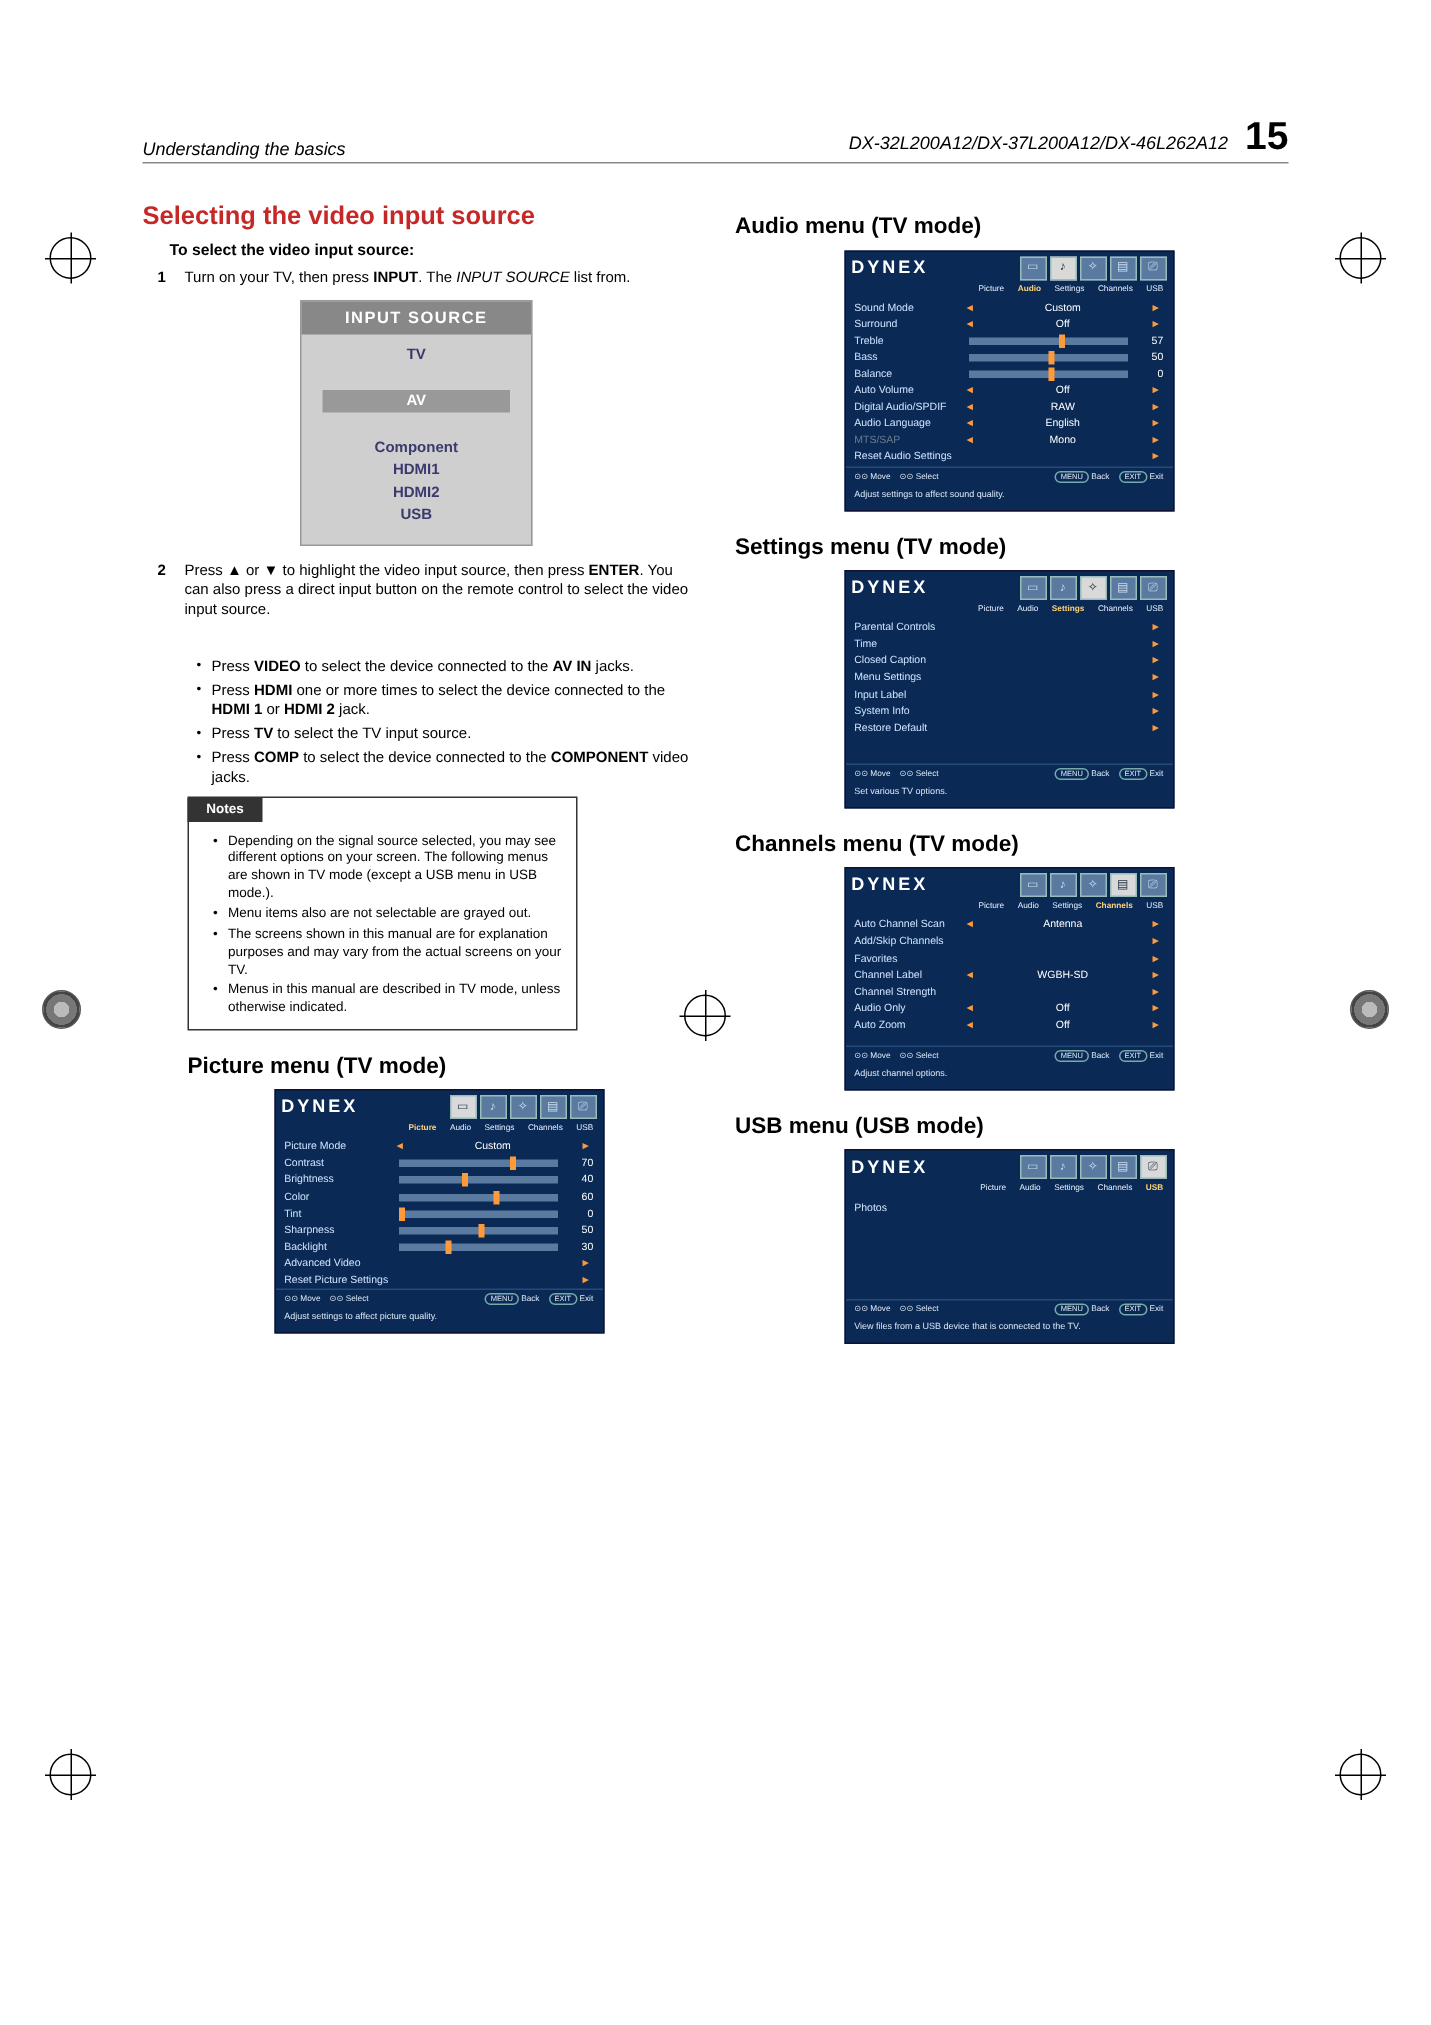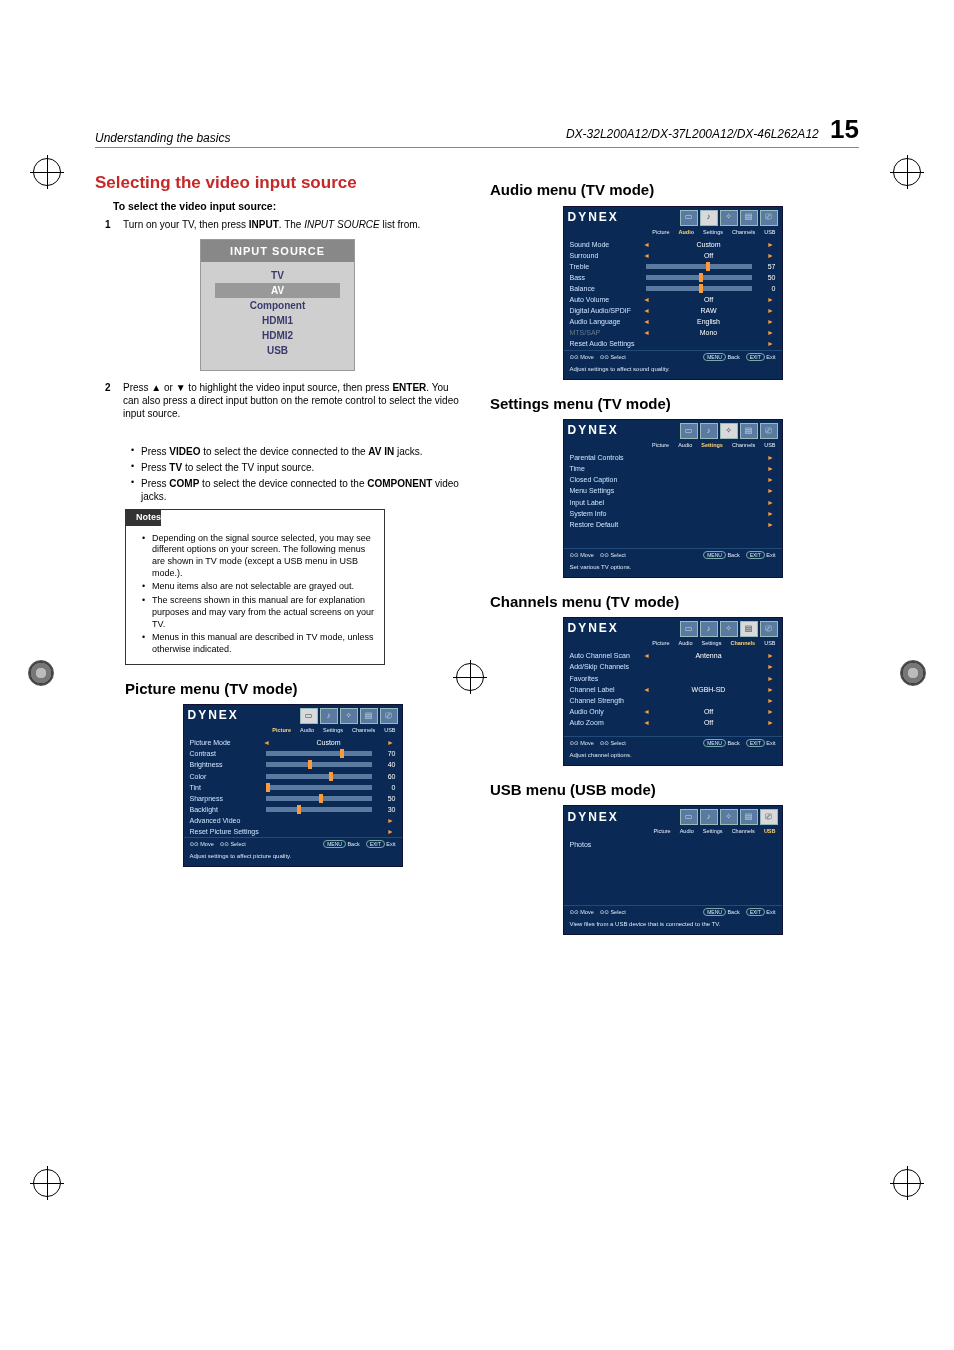--- a/index.html
+++ b/index.html
@@ -1,17 +1,17 @@
 <!DOCTYPE html>
 <html><head>
 <meta charset="utf-8">
 <style>
   * { box-sizing: border-box; margin: 0; padding: 0; }
   body { font-family: Arial, Helvetica, sans-serif; background: #fff; width: 954px; height: 1350px; position: relative; color: #000; }
-  .page { width: 954px; height: 1350px; padding: 114px 95px 60px 95px; position: relative; }
+  .page { width: 954px; height: 1350px; padding: 75px 95px 60px 95px; position: relative; }
   .regmark { position: absolute; width: 34px; height: 34px; }
   .regmark .cross1 { position:absolute; left:50%; top:0; width:1px; height:34px; background:#000; }
   .regmark .cross2 { position:absolute; top:50%; left:0; height:1px; width:34px; background:#000; }
   .regmark .circ { position:absolute; left:3px; top:3px; width:28px; height:28px; border:1px solid #000; border-radius:50%; }
   .targetcircle { position:absolute; width:26px; height:26px; border-radius:50%; background: radial-gradient(circle,#bbb 0 30%, #777 31% 60%, #444 61% 100%); border:1px solid #555; }
   .running { display:flex; justify-content:space-between; align-items:flex-end; border-bottom:1px solid #888; padding-bottom:2px; margin-bottom:18px; font-style:italic; font-size:12px; }
   .pagenum { font-style:normal; font-weight:bold; font-size:26px; margin-left:8px; }
   .cols { display:flex; gap:30px; }
   .col { width: 365px; font-size:10px; line-height:1.3; }
   h2.section { font-family:"Trebuchet MS", Arial, sans-serif; color:#c62828; font-weight:bold; font-size:17px; margin:6px 0 6px 0; }
@@ -20,23 +20,23 @@
   ol.steps > li { display:flex; margin-bottom:4px; }
   .stepnum { font-weight:bold; width:18px; flex:0 0 18px; }
   .bullets { margin:4px 0 4px 18px; }
   .bullets li { list-style:none; position:relative; padding-left:10px; margin:3px 0; }
   .bullets li::before { content:"•"; position:absolute; left:0; top:0; font-size:9px; }
   .italic { font-style:italic; }
   .inputbox { width:155px; margin:8px auto 10px auto; border:1px solid #999; background:#cfcfcf; font-size:10px; }
   .inputbox .title { background:#888; color:#fff; text-align:center; font-weight:bold; font-size:11px; padding:4px 0; letter-spacing:1px; }
   .inputbox .items { padding:6px 0 12px 0; text-align:center; }
   .inputbox .items div { padding:1px 0; font-weight:bold; color:#3a3a6e; font-size:10px; }
-  .inputbox .items .sel { background:#999; color:#fff; margin:0 14px; }
+  .inputbox .items .sel { background:#999; color:#fff; margin:16px 14px; }
   .notesbox { border:1px solid #333; margin:6px 0 8px 30px; width:260px; }
-  .notesbox .hdr { background:#333; color:#fff; font-size:9px; font-weight:bold; text-align:right; padding:2px 0; width:36px; margin-left:-1px; }
+  .notesbox .hdr { background:#333; color:#fff; font-size:9px; font-weight:bold; text-align:center; padding:2px 0; width:50px; margin-left:-1px; }
   .notesbox ul { padding:5px 6px 6px 16px; }
   .notesbox li { list-style:none; position:relative; padding-left:10px; margin:2px 0; font-size:9px; line-height:1.3; }
   .notesbox li::before { content:"•"; position:absolute; left:0; top:0; }
   .menucap { font-weight:bold; font-size:15px; margin:14px 0 6px 0; }
   .osd { width:220px; background:#0a2a55; color:#fff; margin:4px auto 6px auto; font-size:7px; border:1px solid #113; }
   .osd-head { display:flex; align-items:center; gap:2px; padding:3px 4px 2px 4px; }
   .brand { font-family:Arial,sans-serif; font-weight:900; font-size:12px; letter-spacing:2px; color:#fff;}
   .osd-tabs { display:flex; gap:2px; margin-left:auto; }
   .osd-tab { width:18px; height:16px; background:#5a7aa0; border:1px solid #9bb; display:flex; align-items:center; justify-content:center; font-size:8px; color:#cde; }
   .osd-tab.active { background:#d9d9d9; color:#234; }
@@ -120,20 +120,21 @@
       </div>
 
       <ol class="steps">
         <li>
           <span class="stepnum">2</span>
           <span><span>Press ▲ or ▼ to highlight the video input source, then press </span><b>ENTER</b><span>. You can also press a direct input button on the remote control to select the video input source.</span></span>
         </li>
       </ol>
       <ul class="bullets" style="margin-left:36px;margin-top:25px;">
         <li><span>Press </span><b>VIDEO</b><span> to select the device connected to the </span><b>AV IN</b><span> jacks.</span></li>
+        <li><span>Press </span><b>HDMI</b><span> one or more times to select the device connected to the </span><b>HDMI 1</b><span> or </span><b>HDMI 2</b><span> jack.</span></li>
         <li><span>Press </span><b>TV</b><span> to select the TV input source.</span></li>
         <li><span>Press </span><b>COMP</b><span> to select the device connected to the </span><b>COMPONENT</b><span> video jacks.</span></li>
       </ul>
 
 
       <div class="notesbox">
         <div class="hdr">Notes</div>
         <ul>
           <li>Depending on the signal source selected, you may see different options on your screen. The following menus are shown in TV mode (except a USB menu in USB mode.).</li>
           <li>Menu items also are not selectable are grayed out.</li>

